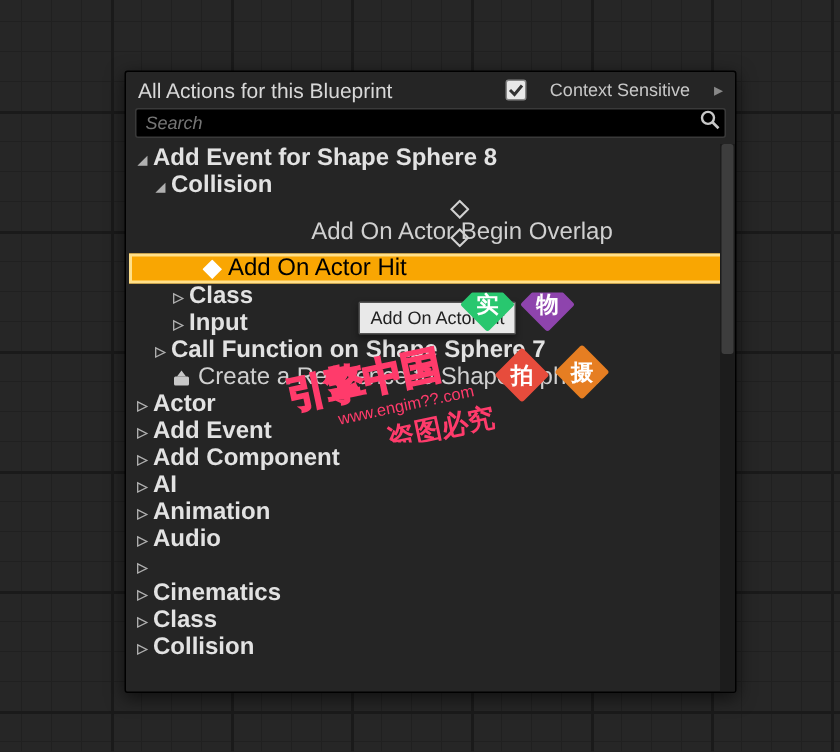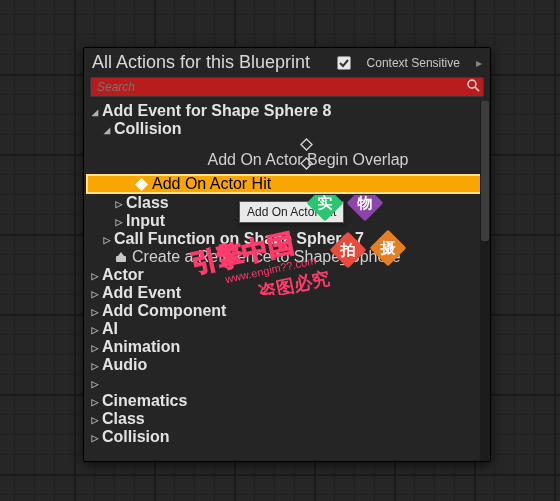--- a/index.html
+++ b/index.html
@@ -28,36 +28,36 @@
     border: 1px solid #000;
     border-radius: 2px;
     box-shadow: 0 3px 12px rgba(0,0,0,0.6);
     display: flex; flex-direction: column;
   }
   .panel-header {
     padding: 4px 8px 2px 8px;
     display: flex; align-items: center; justify-content: space-between;
     color: #d8d8d8;
   }
-  .panel-title { font-size: 18px; font-weight: 400; }
+  .panel-title { font-size: 14px; font-weight: 400; }
   .ctx-wrap { display: flex; align-items: flex-end; gap: 16px; font-size: 12px; color: #c8c8c8;}
   .ctx-check {
     width: 14px; height: 14px; background: #e8e8e8; border: 1px solid #888;
     display: inline-flex; align-items: center; justify-content: center;
     border-radius: 2px;
   }
   .ctx-check svg { width: 10px; height: 10px; }
   .ctx-caret { color: #888; font-size: 12px; }
   .search-row {
     padding: 2px 6px 4px 6px;
     position: relative;
   }
   .search-input {
     width: 100%; height: 20px;
-    background: #b91c1c;
+    background: #000000;
     border: 1px solid #3a3a3a;
     border-radius: 2px;
     color: #bbb; font-size: 12px; font-style: italic;
     padding: 0 22px 0 6px;
     outline: none;
   }
   .search-mag {
     position: absolute; right: 10px; top: 50%; transform: translateY(-55%);
     color: #c8c8c8; pointer-events: none;
   }

